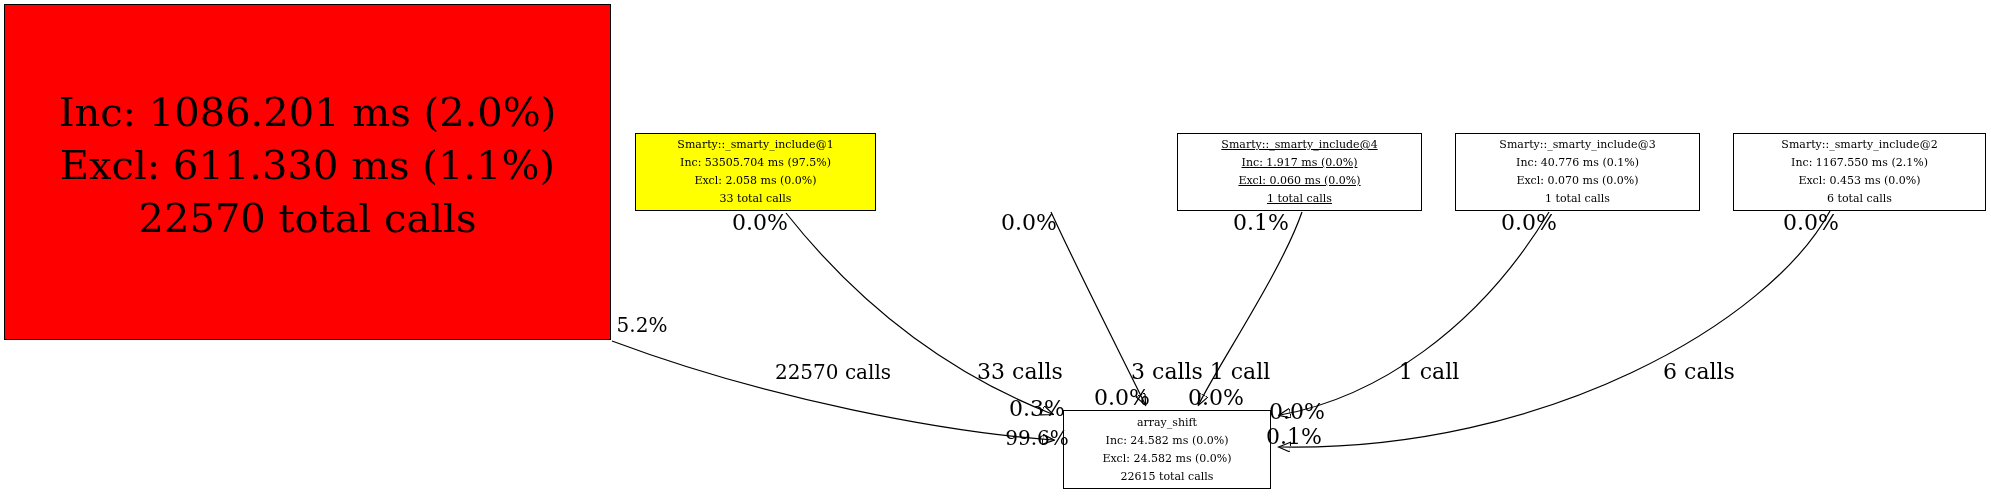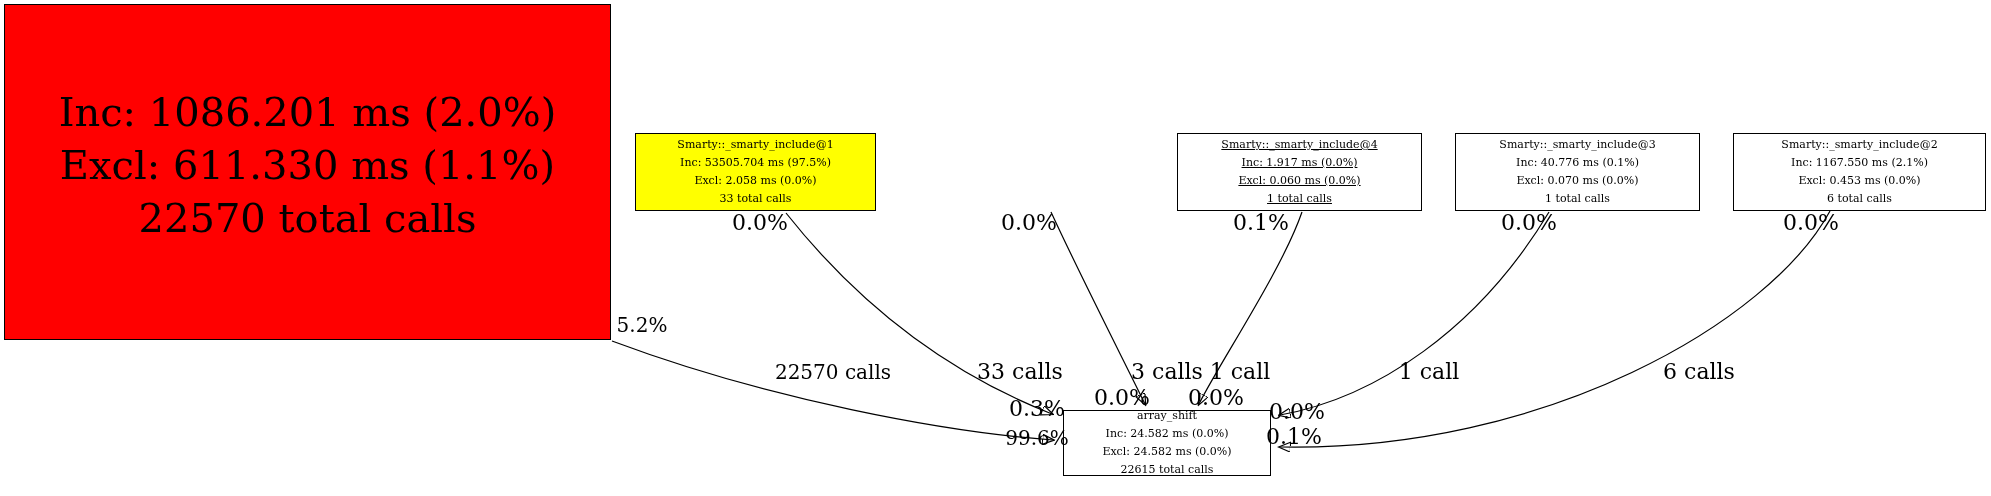--- a/index.html
+++ b/index.html
@@ -68,21 +68,21 @@
     <div>1 total calls</div>
   </div>
 
   <div class="node" style="left: 1733px; top: 133px; width: 253px; height: 78px; background-color: rgb(255, 255, 255);">
     <div>Smarty::_smarty_include@2</div>
     <div>Inc: 1167.550 ms (2.1%)</div>
     <div>Excl: 0.453 ms (0.0%)</div>
     <div>6 total calls</div>
   </div>
 
-  <div class="node" style="left: 1063px; top: 410px; width: 208px; height: 66px; background-color: rgb(255, 255, 255);">
+  <div class="node" style="left: 1063px; top: 410px; width: 208px; height: 79px; background-color: rgb(255, 255, 255);">
     <div>array_shift</div>
     <div>Inc: 24.582 ms (0.0%)</div>
     <div>Excl: 24.582 ms (0.0%)</div>
     <div>22615 total calls</div>
   </div>
 
   <div class="elabel elabel-big" style="left:636px;top:315px;">5.2%</div>
   <div class="elabel elabel-big" style="left:827px;top:362px;">22570 calls</div>
   <div class="elabel elabel-big" style="left:1031px;top:428px;">99.6%</div>
 

